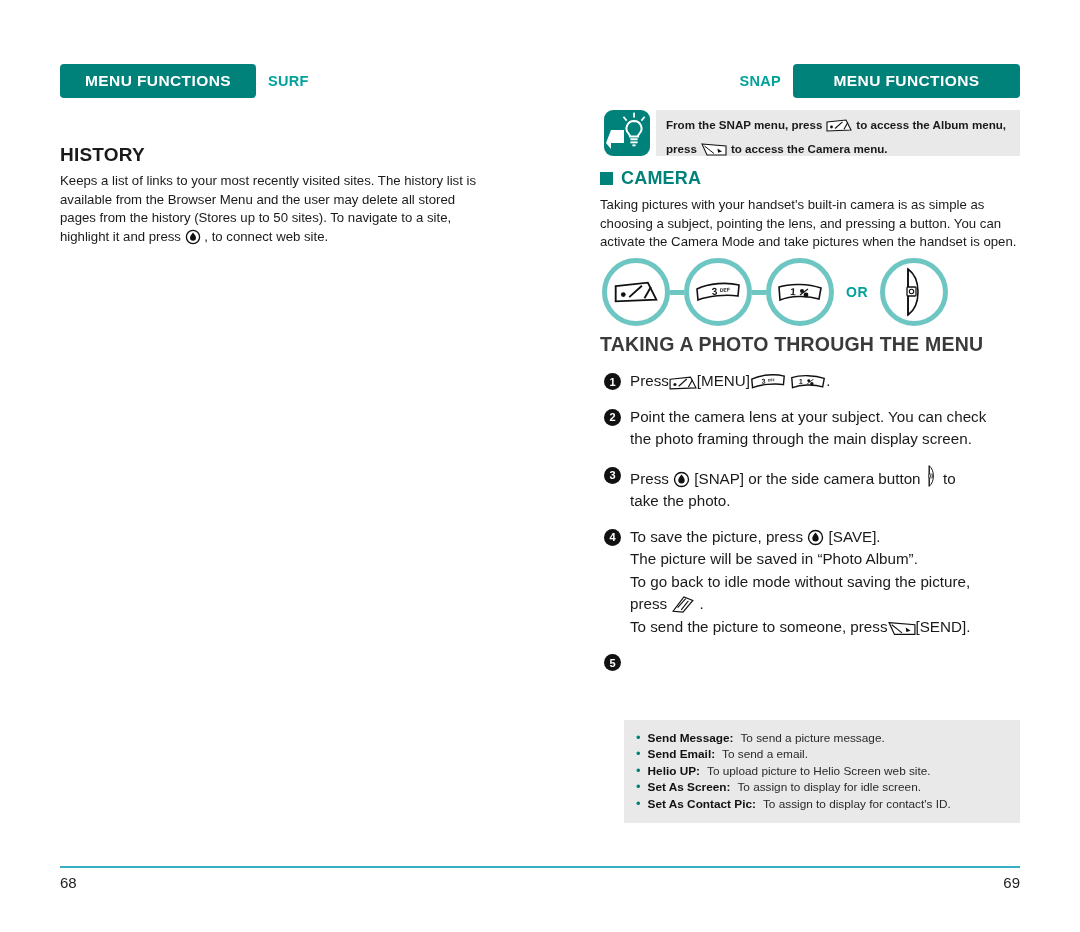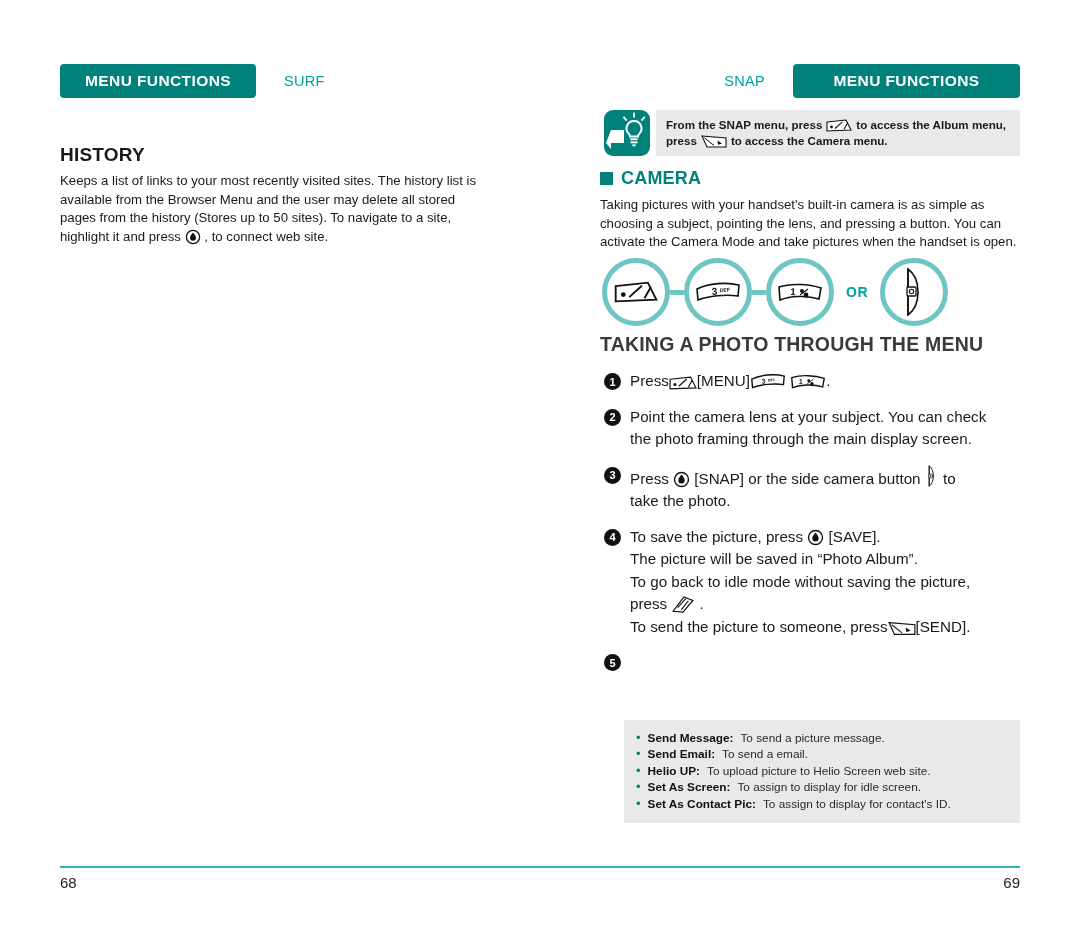--- a/index.html
+++ b/index.html
@@ -10,33 +10,33 @@
     color:#1a1a1a;
     position:relative;
     overflow:hidden;
   }
   .spread{position:absolute;inset:0;}
 
   
   .page-left{position:absolute;left:60px;top:0;width:430px;height:932px;}
 
   
-  .hdr{position:absolute;top:64px;display:flex;align-items:center;gap:28px;}
+  .hdr{position:absolute;top:64px;display:flex;align-items:center;gap:12px;}
   .hdr-left{left:60px;}
   .hdr-right{right:60px;}
   .badge{
     background:#00817a;color:#ffffff;
     font-size:15.5px;font-weight:bold;letter-spacing:.4px;
     padding:9px 20px 9px 20px;border-radius:4px;line-height:1;
     white-space:nowrap;
   }
   .badge-left{width:196px;text-align:center;box-sizing:border-box;}
   .badge-right{width:227px;text-align:center;box-sizing:border-box;}
   .section-tag{
-    color:#00a29a;font-size:14.5px;font-weight:normal;letter-spacing:.3px;
+    color:#00a29a;font-size:14.5px;font-weight:bold;letter-spacing:.3px;
     white-space:nowrap;
   }
 
   
   .h1{
     font-size:19px;font-weight:bold;color:#1a1a1a;
     margin:16px 0 6px 0;letter-spacing:.2px;
   }
   .body-text{
     font-size:13.2px;line-height:18.6px;color:#1a1a1a;
@@ -53,21 +53,21 @@
     background:#00817a;border-radius:9px;
   }
   .tip-body{
     position:absolute;left:56px;top:0;right:0;height:46px;
     background:#e9e9e9;
     display:flex;flex-direction:column;justify-content:center;
     padding:0 10px;box-sizing:border-box;
   }
   .tip-line{
     font-size:11.6px;font-weight:bold;line-height:16px;color:#1a1a1a;
-    display:flex;align-items:center;gap:4px;white-space:nowrap;
+    display:flex;align-items:center;gap:4px;white-space:nowrap;margin-top:8px;
   }
 
   
   .h2-teal{
     position:absolute;left:600px;top:168px;
     font-size:18px;font-weight:bold;color:#00817a;
     display:flex;align-items:center;gap:8px;letter-spacing:.2px;text-align:center;
   }
   .sq-bullet{width:13px;height:13px;background:#00817a;display:inline-block;}
 

